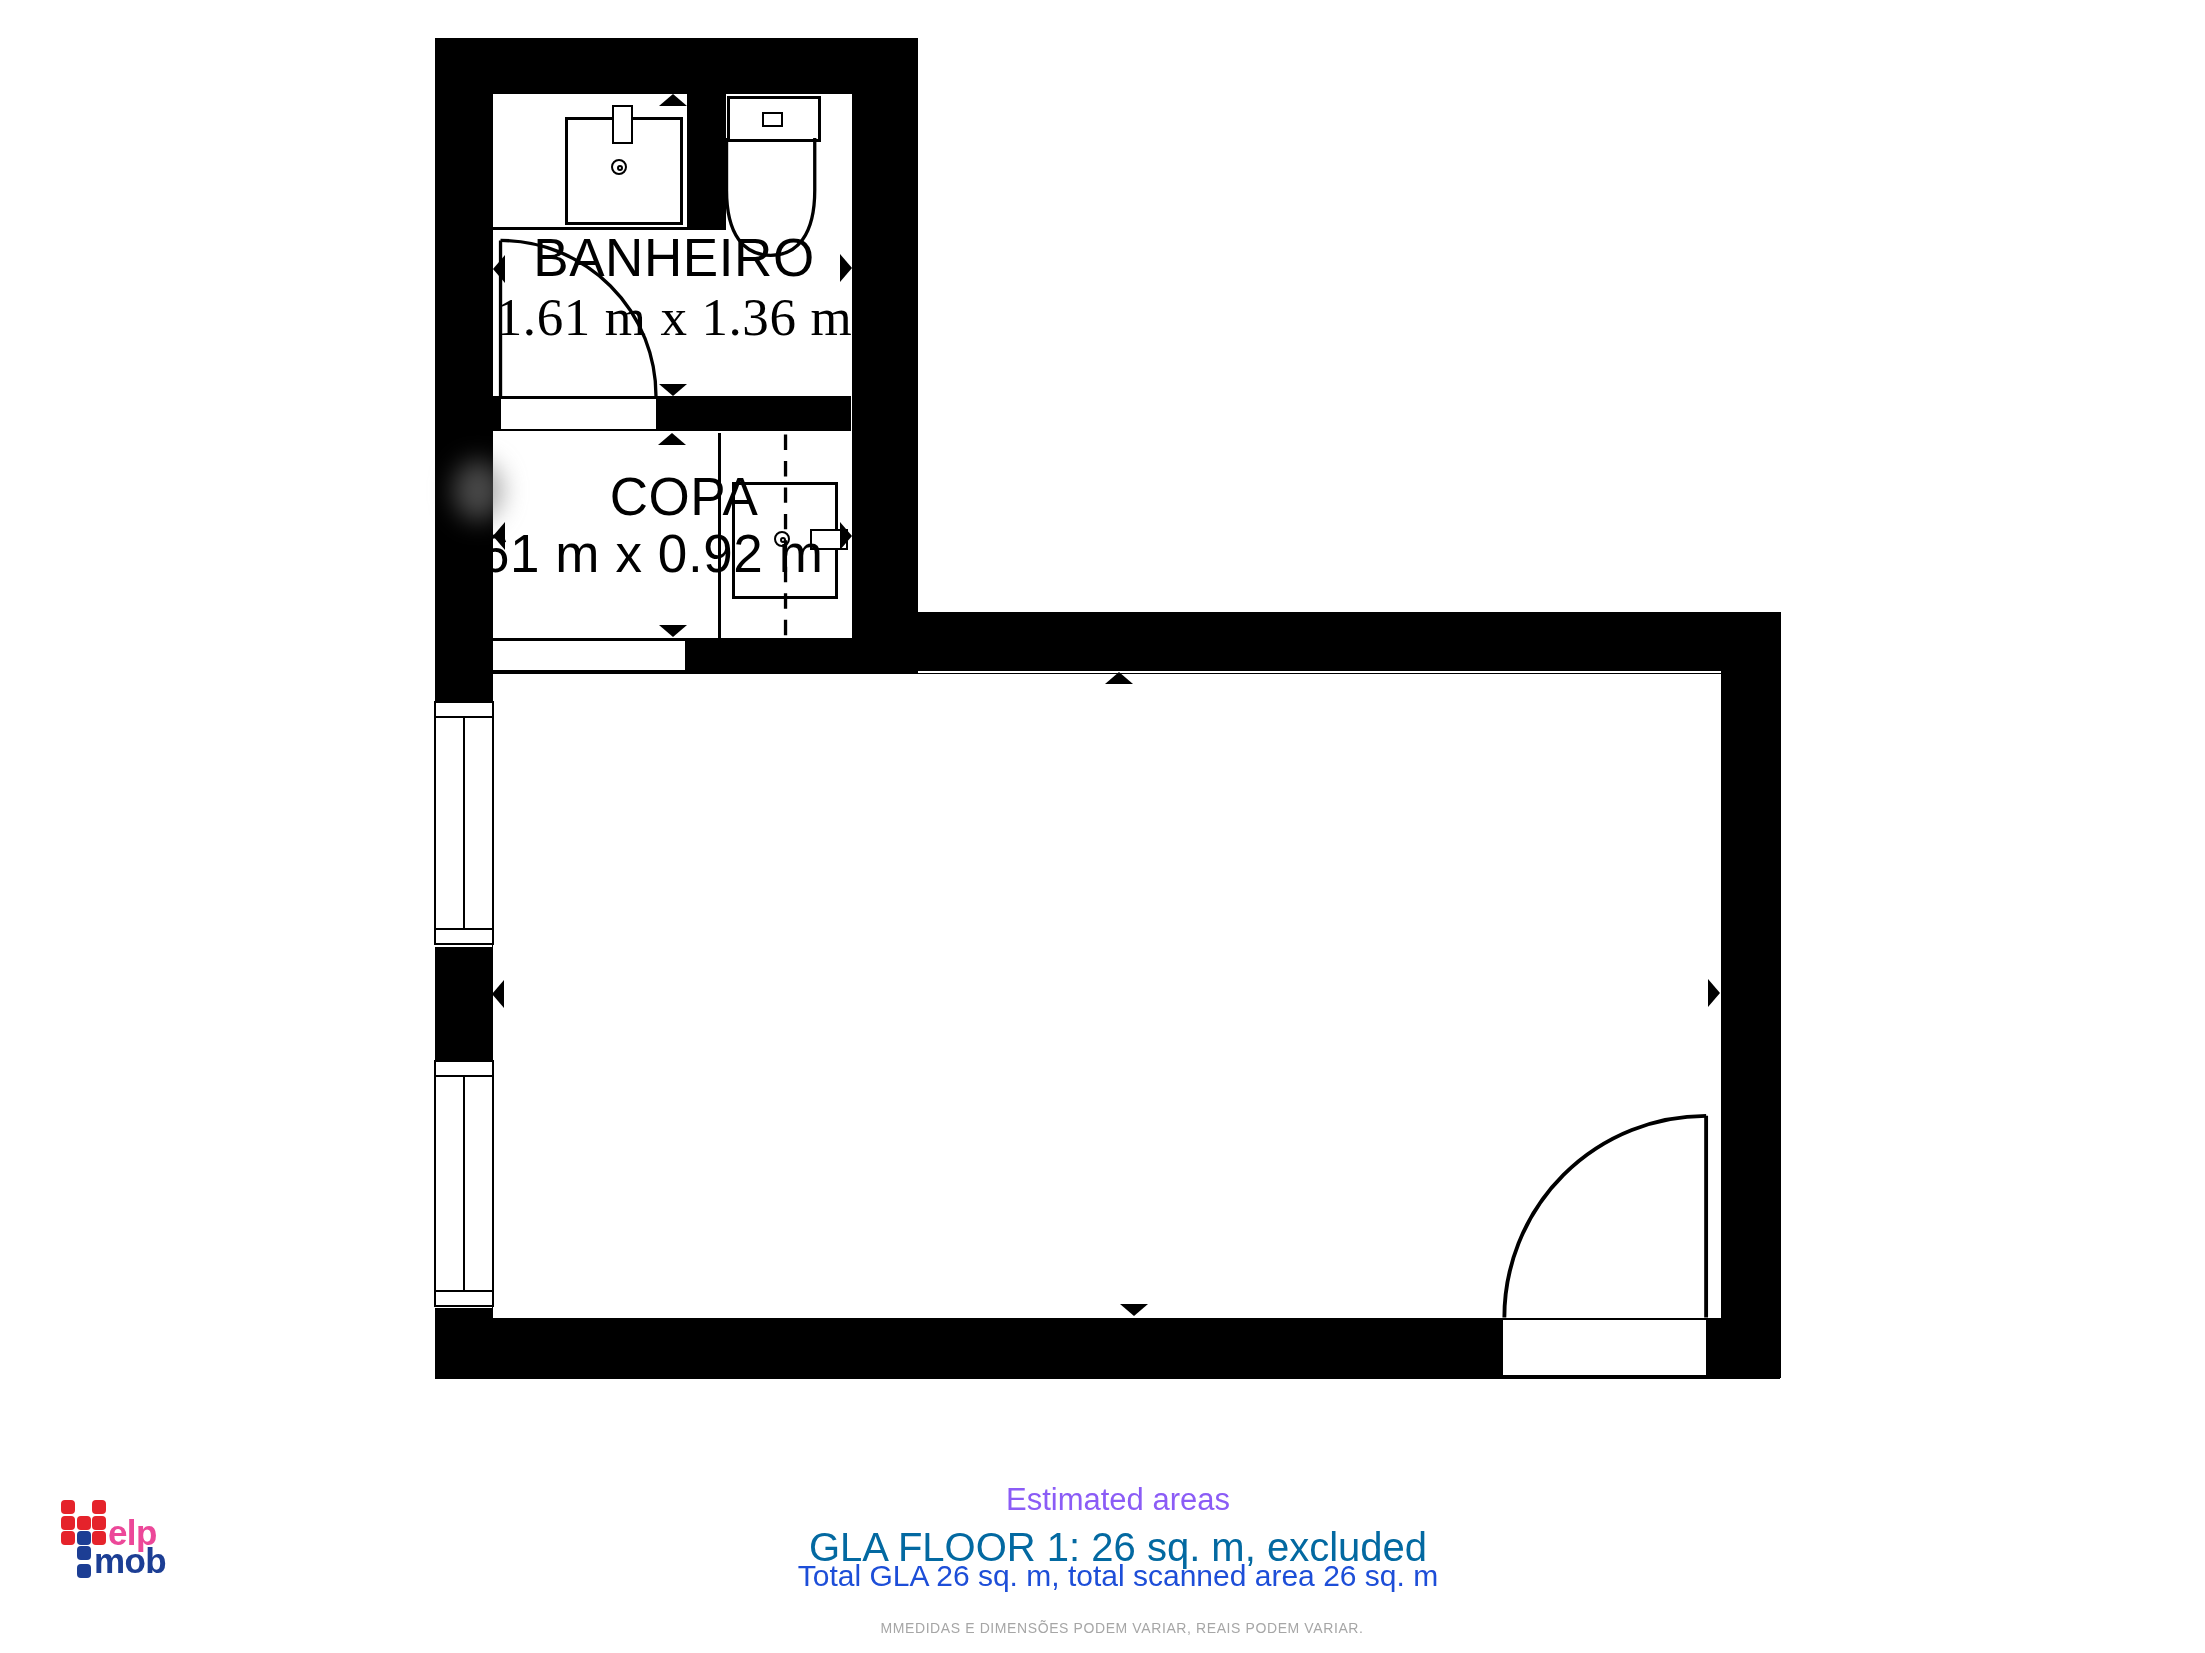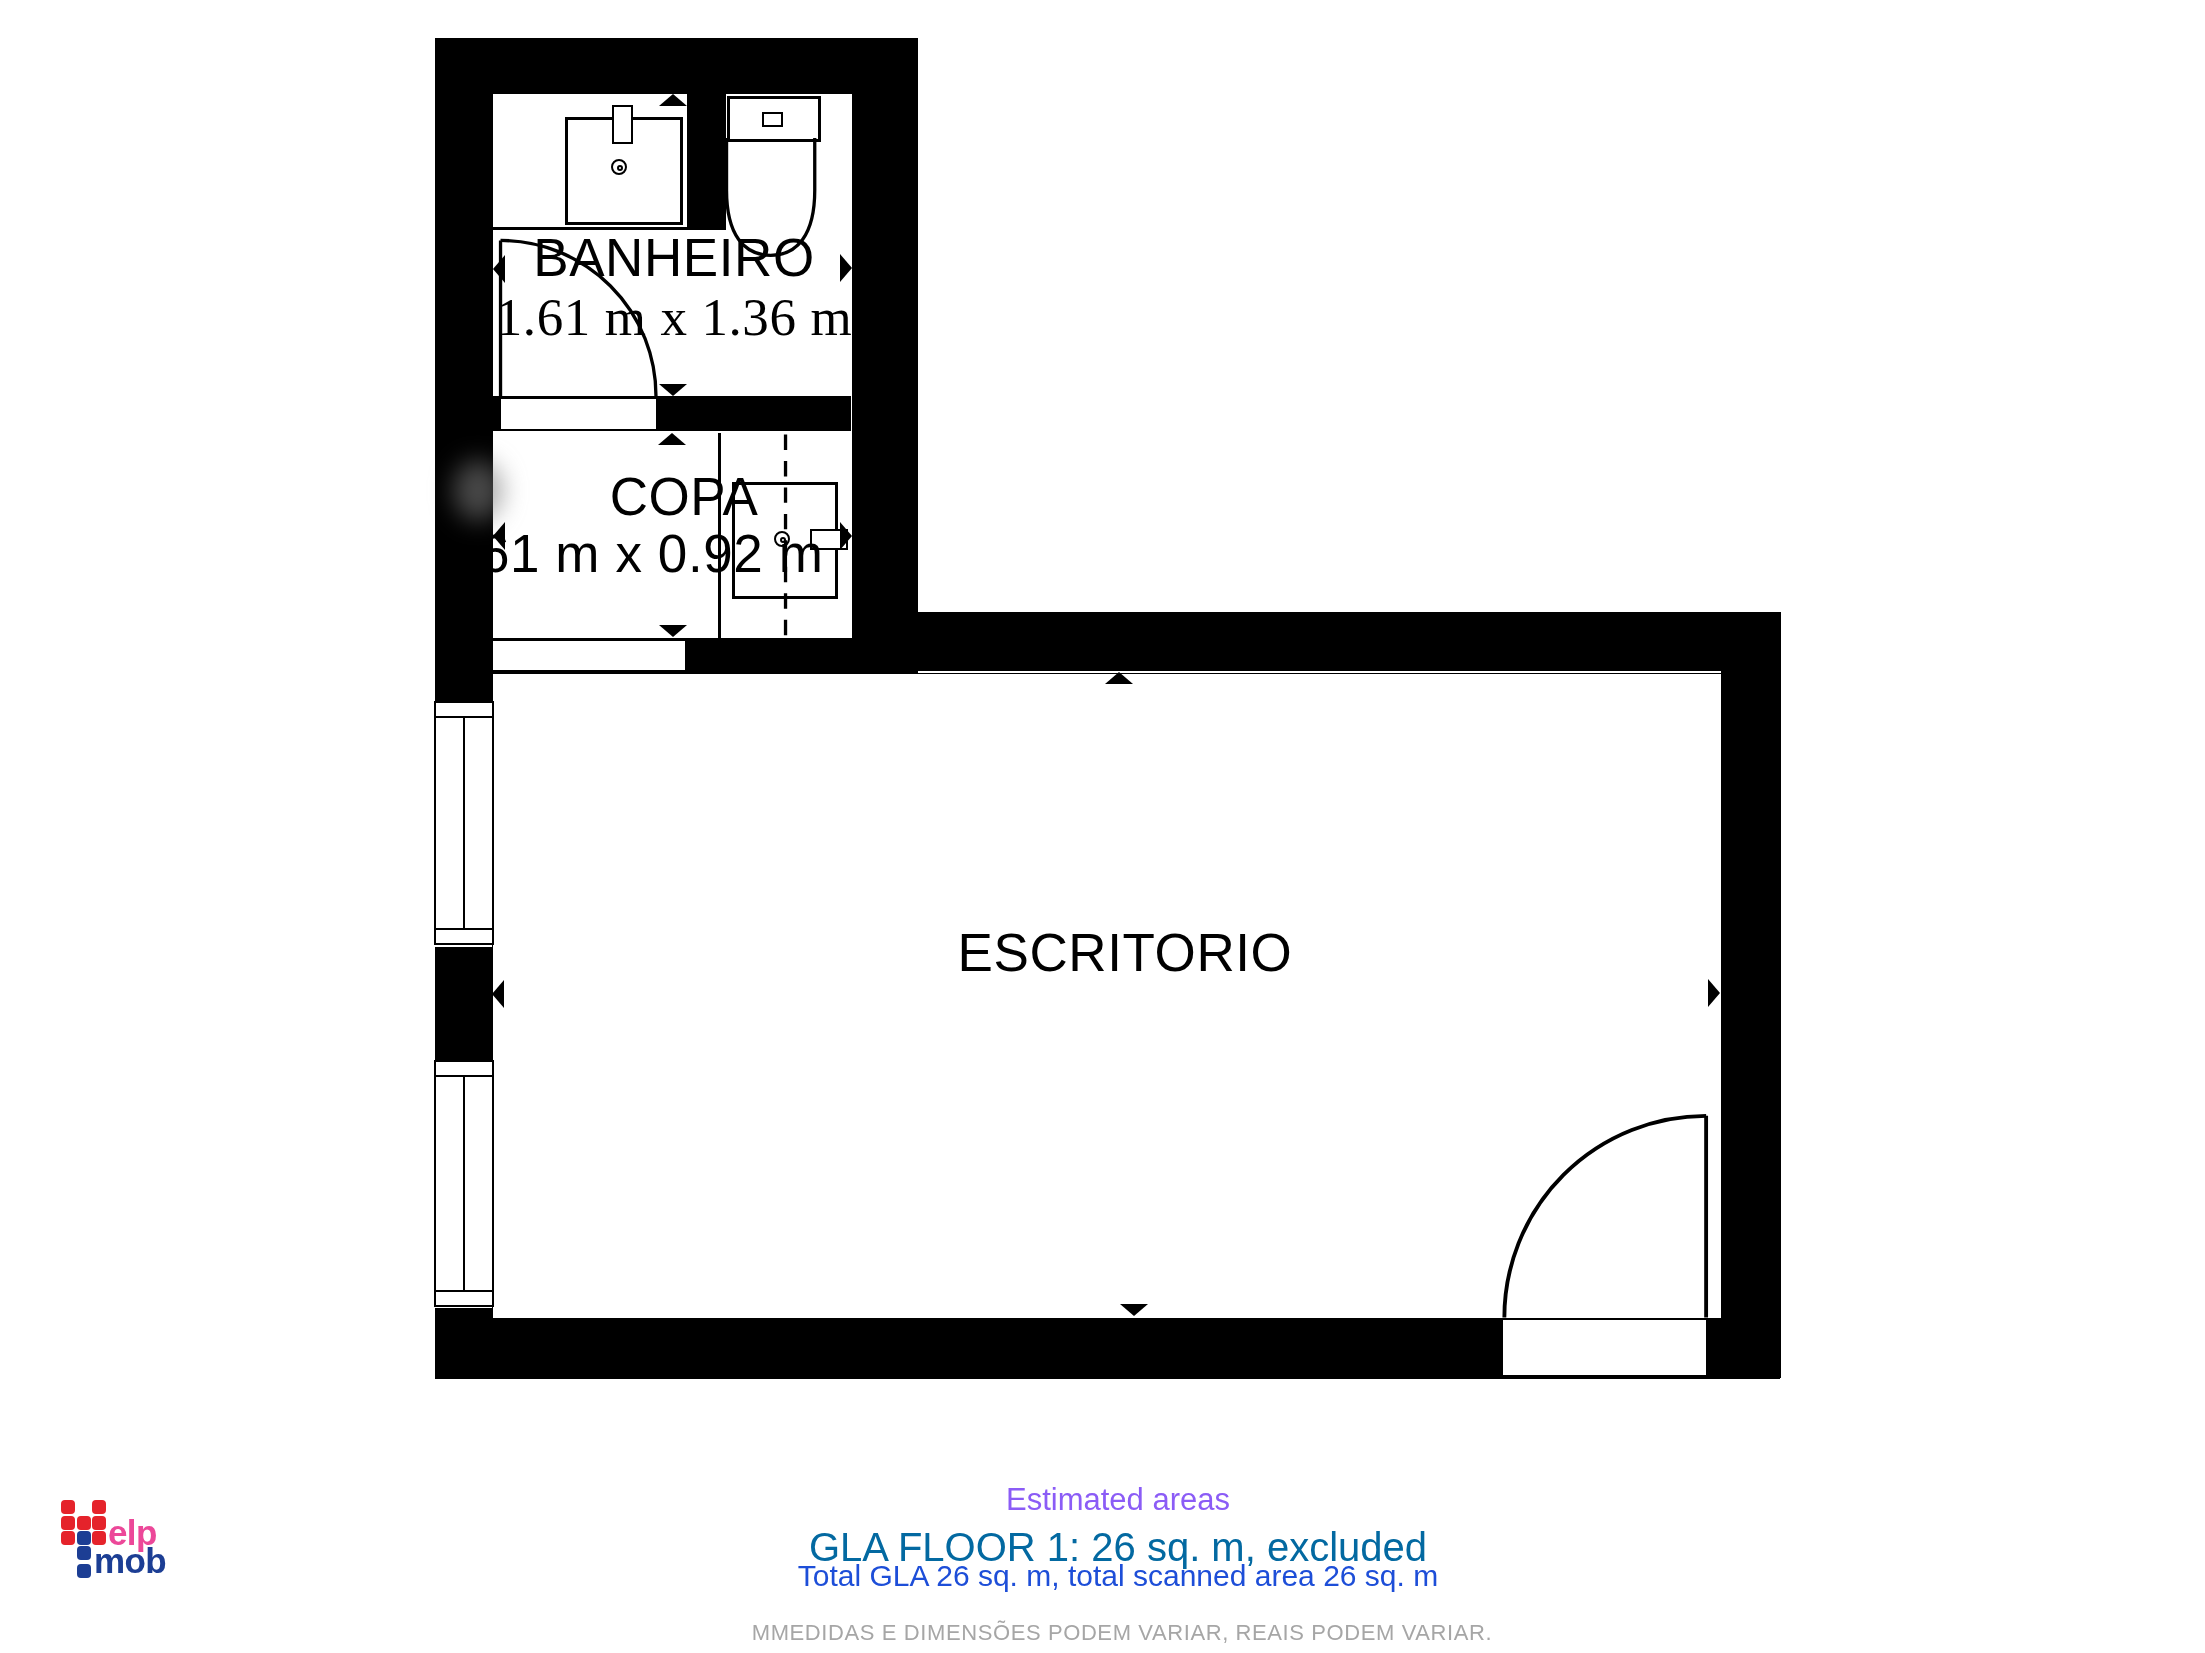--- a/index.html
+++ b/index.html
@@ -66,21 +66,20 @@
     <line x1="3095" y1="2024" x2="3095" y2="2390" stroke="#000" stroke-width="7"></line>
     <path d="M 3095 2024 A 366 366 0 0 0 2729 2390" fill="none" stroke="#000" stroke-width="7"></path>
   </svg>
 
   <div class="room-label" style="left:674px;top:257px;">BANHEIRO</div>
   <div class="room-dims" style="left:674px;top:317px;font-family:Liberation Serif, serif;">1.61 m x 1.36 m</div>
 
   <div class="room-label" style="left:684px;top:496px;">COPA</div>
   <div class="room-dims" style="left:629px;top:553px;">1.61 m x 0.92 m</div>
 
-  <div class="room-label" style="left:1125px;top:952px;">ESCRITORIO</div>
 
   <div class="abs wall" style="left:435px;top:38px;width:483px;height:56px;"></div>
   <div class="abs wall" style="left:435px;top:38px;width:58px;height:663px;"></div>
   <div class="abs wall" style="left:435px;top:947px;width:58px;height:114px;"></div>
   <div class="abs wall" style="left:435px;top:1308px;width:58px;height:71px;"></div>
   <div class="abs wall" style="left:852px;top:38px;width:66px;height:635px;"></div>
   <div class="abs wall" style="left:687px;top:94px;width:39px;height:136px;"></div>
 
   <div class="abs wall" style="left:492px;top:396px;width:359px;height:35px;"></div>
   <div class="abs wallcut" style="left:501px;top:399px;width:155px;height:30px;background:#fff;"></div>
@@ -119,21 +118,21 @@
   <div class="abs arrow tri-right" style="left:840px;top:522px;"></div>
 
   <div class="abs arrow tri-up" style="left:1105px;top:672px;"></div>
   <div class="abs arrow tri-down" style="left:1120px;top:1304px;"></div>
   <div class="abs arrow tri-left" style="left:492px;top:980px;"></div>
   <div class="abs arrow tri-right" style="left:1708px;top:979px;"></div>
 
   <div class="footer-line" style="left:1118px;top:1482px;font-size:31px;color:#8b5cf6;">Estimated areas</div>
   <div class="footer-line" style="left:1118px;top:1525px;font-size:40px;color:#0369a1;text-align:center;">GLA FLOOR 1: 26 sq. m, excluded</div>
   <div class="footer-line" style="left:1118px;top:1559px;font-size:30px;color:#1d4ed8;">Total GLA 26 sq. m, total scanned area 26 sq. m</div>
-  <div class="footer-line" style="left:1122px;top:1620px;font-size:22px;color:#a6a6a6;letter-spacing:0.6px;">MMEDIDAS E DIMENSÕES PODEM VARIAR, REAIS PODEM VARIAR.</div>
+  <div class="footer-line" style="left:1122px;top:1620px;font-size:14px;color:#a6a6a6;letter-spacing:0.6px;">MMEDIDAS E DIMENSÕES PODEM VARIAR, REAIS PODEM VARIAR.</div>
 
   <div class="abs" style="left:0;top:0;z-index:40;">
 
     <div class="sq" style="left:61px;top:1500px;background:#e5232b;"></div>
     <div class="sq" style="left:92px;top:1500px;background:#e5232b;"></div>
     <div class="sq" style="left:61px;top:1516px;background:#e5232b;"></div>
     <div class="sq" style="left:77px;top:1516px;background:#e5232b;"></div>
     <div class="sq" style="left:92px;top:1516px;background:#e5232b;"></div>
     <div class="sq" style="left:61px;top:1531px;background:#e5232b;"></div>
     <div class="sq" style="left:92px;top:1531px;background:#e5232b;"></div>

